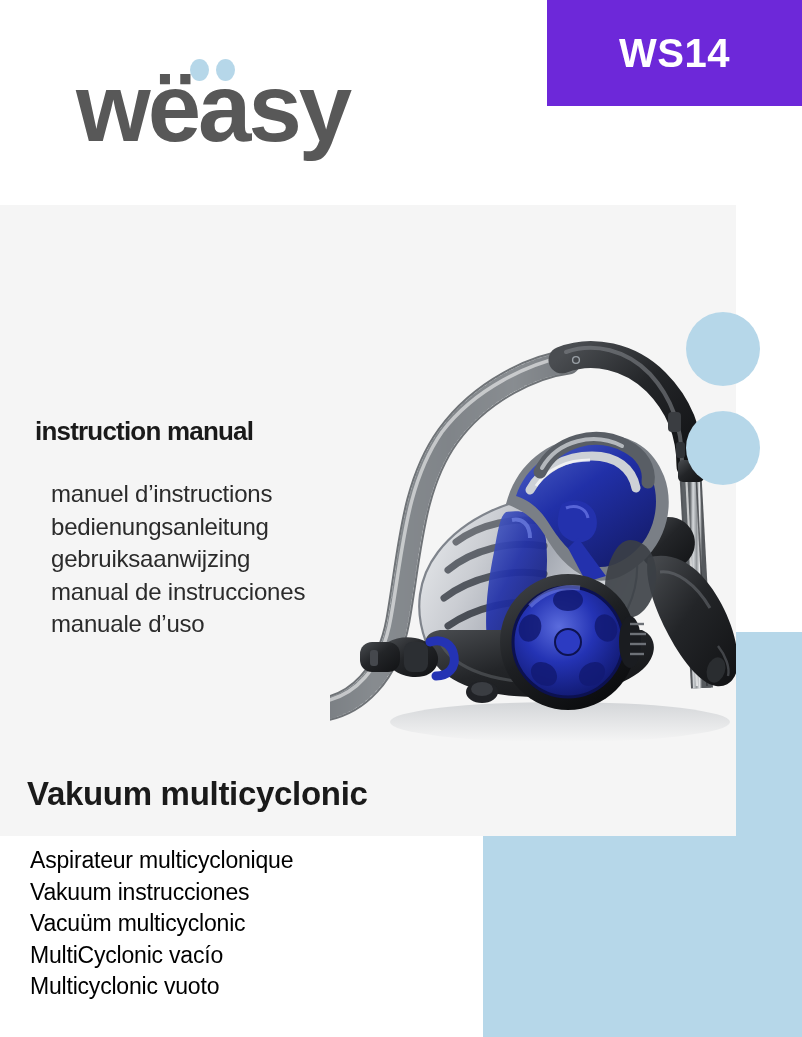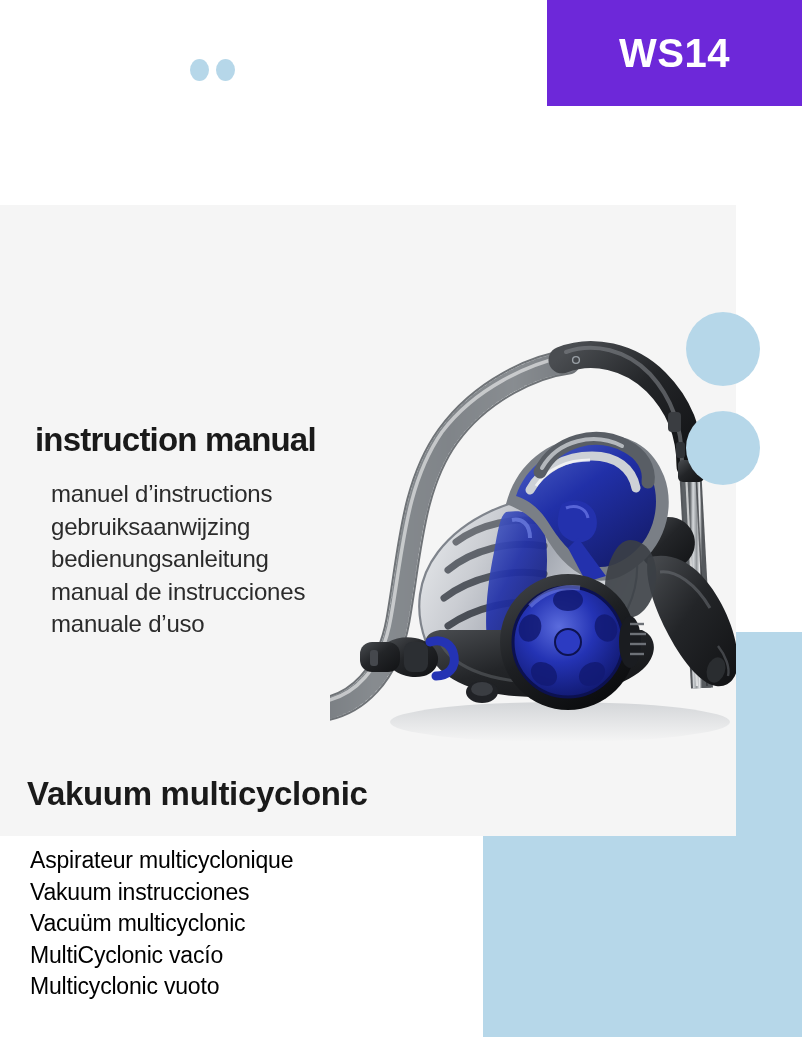--- a/index.html
+++ b/index.html
@@ -105,21 +105,21 @@
     width: 319px;
     height: 201px;
     background: #b6d7e9;
   }
 
   
   .manual-title {
     position: absolute;
     left: 35px;
     top: 400px;
-    font-size: 33px;
+    font-size: 26px;
     font-weight: 700;
     color: #1a1a1a;
     letter-spacing: -0.8px;
     line-height: 1.1;
   }
   .lang-list {
     position: absolute;
     left: 35px;
     top: 462px;
     list-style: none;
@@ -170,20 +170,21 @@
     pointer-events: none;
   }
   .product-photo svg { display: block; width: 100%; height: 100%; }
 </style>
 </head>
 <body>
 
 <div id="page">
 
   <div class="brand-logo">
+    <div class="brand-wordmark">wëasy</div>
     <span class="umlaut-dot d1"></span>
     <span class="umlaut-dot d2"></span>
   </div>
 
   <div class="model-badge">
     <span class="model-badge-label">WS14</span>
   </div>
 
   <div class="hero-panel"></div>
 
@@ -339,22 +340,22 @@
     </svg>
   </div>
 
   <span class="deco-circle c1"></span>
   <span class="deco-circle c2"></span>
 
   <h1 class="manual-title">instruction manual</h1>
 
   <ul class="lang-list">
     <li>manuel d’instructions</li>
+    <li>bedienungsanleitung</li>
     <li>gebruiksaanwijzing</li>
-    <li>bedienungsanleitung</li>
     <li>manual de instrucciones</li>
     <li>manuale d’uso</li>
   </ul>
 
   <h2 class="product-title">Vakuum  multicyclonic</h2>
 
   <div class="blue-column"></div>
   <div class="blue-block"></div>
 
   <ul class="product-lang-list">

